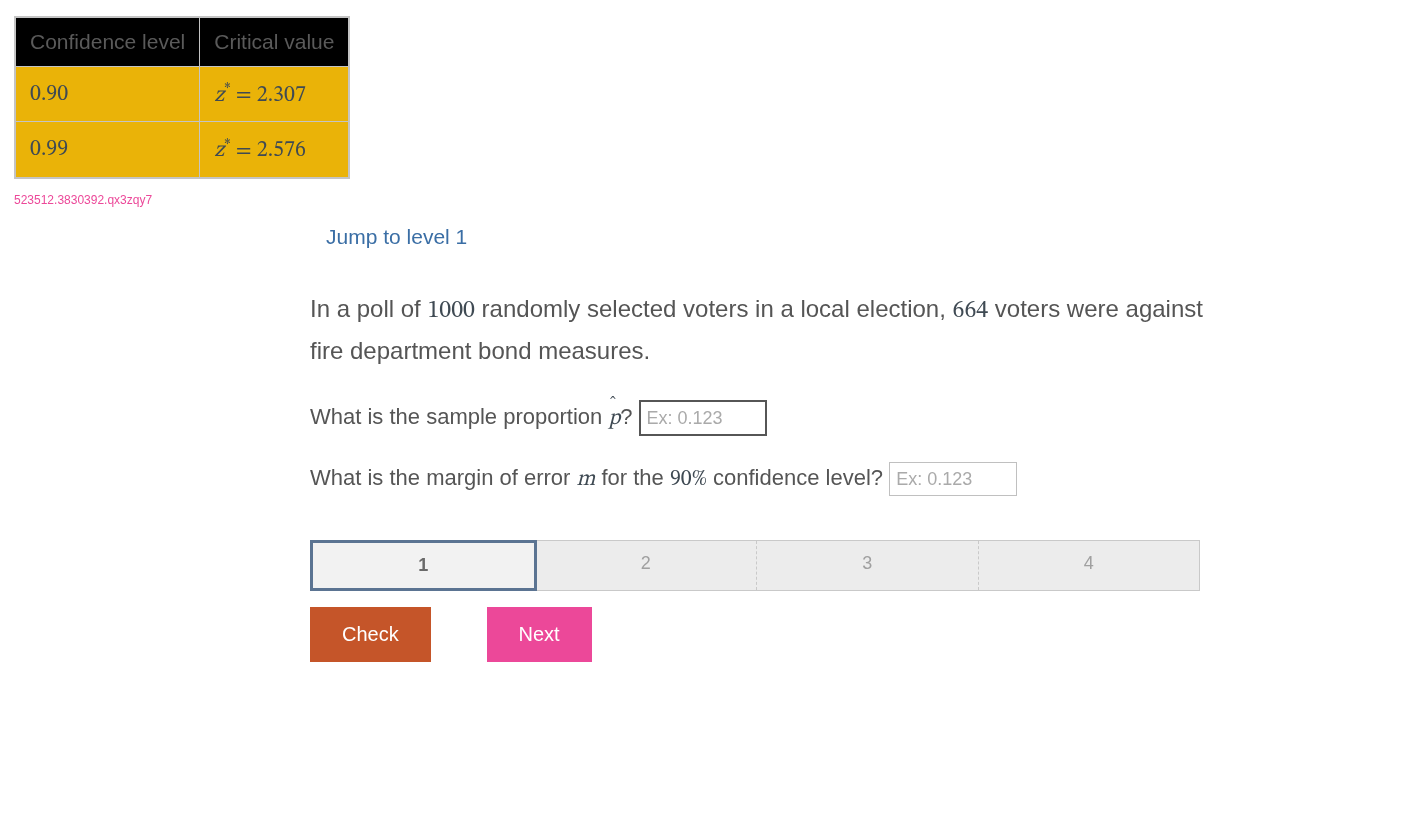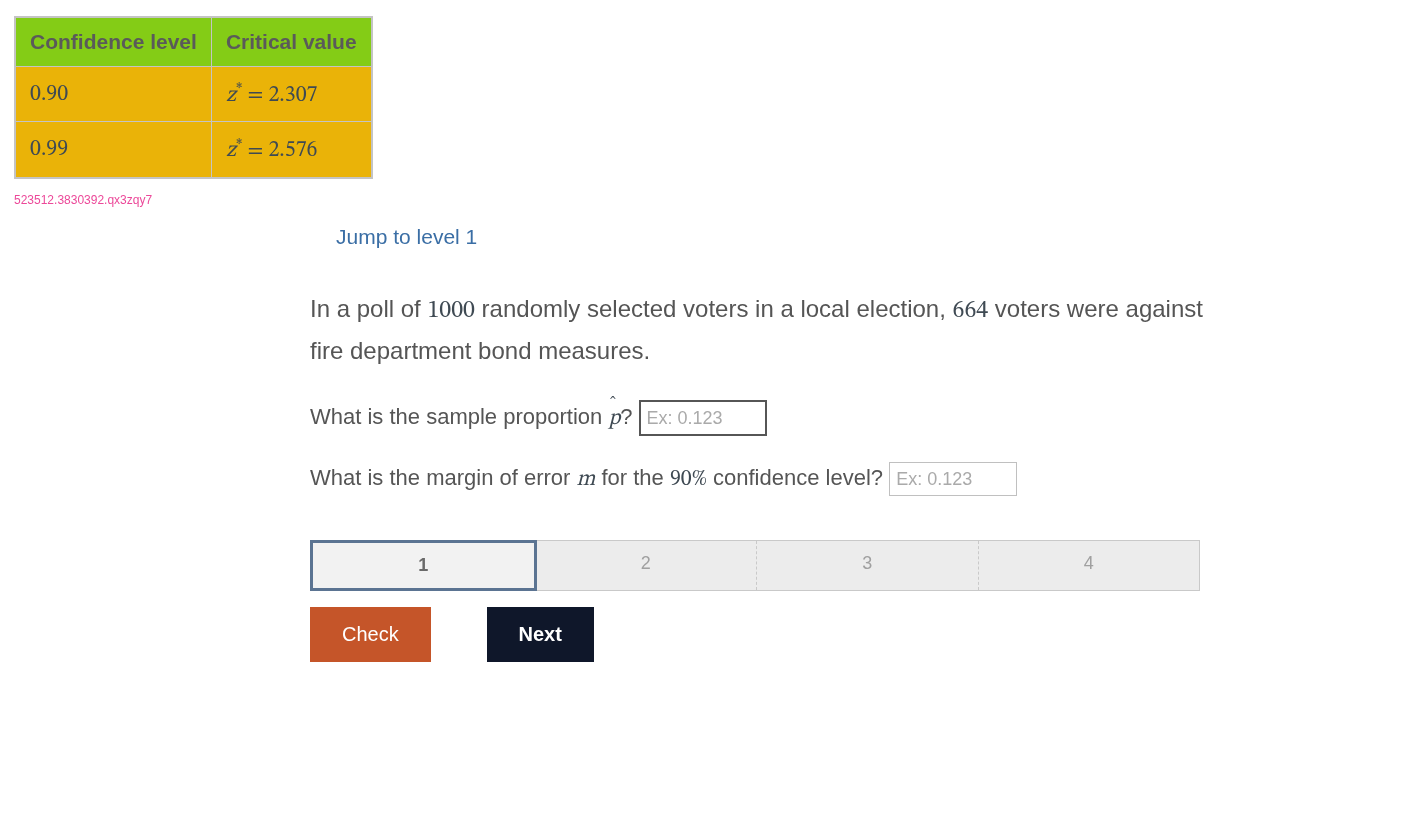--- a/index.html
+++ b/index.html
@@ -16,23 +16,23 @@
     border: 2px solid #c4c4c4;
     margin: 6px 0 12px 4px;
   }
   table.critvals th, table.critvals td {
     border: 1px solid #c4c4c4;
     padding: 12px 14px;
     text-align: left;
     font-weight: 400;
   }
   table.critvals th {
-    background: #84cc16;
+    background: #000000;
     color: #5a5a5a;
-    font-weight: 700;
+    font-weight: 400;
     font-size: 21px;
   }
   table.critvals td {
     background: #eab308;
     font-size: 22px;
   }
   .mathnum {
     font-family: "Cambria Math", "STIX Two Math", "Latin Modern Math", "Times New Roman", serif;
     color: #3f4a53;
   }
@@ -46,21 +46,21 @@
     color: #ec4899;
     margin: 14px 0 18px 4px;
   }
   .content {
     margin-left: 300px;
     max-width: 900px;
   }
   .jump {
     color: #3a6ea5;
     font-size: 21px;
-    margin: 4px 0 40px 26px;
+    margin: 4px 0 40px 16px;
     cursor: pointer;
   }
   .prob {
     font-size: 24px;
     color: #555;
     line-height: 1.7;
     margin-bottom: 28px;
   }
   .qline {
     font-size: 22px;
@@ -119,21 +119,21 @@
   .btn {
     display: inline-block;
     padding: 16px 32px;
     font-size: 20px;
     color: #fff;
     border: none;
     cursor: pointer;
     margin-right: 50px;
   }
   .btn-check { background: #c55529; }
-  .btn-next { background: #0f172a; font-weight: bold; }
+  .btn-next { background: #ec4899; }
   sup { font-size: 0.7em; }
   .phat { position: relative; display: inline-block; }
   .phat::before {
     content: "ˆ";
     position: absolute;
     top: -0.55em;
     left: 0.06em;
     font-style: normal;
     font-size: 0.9em;
   }

